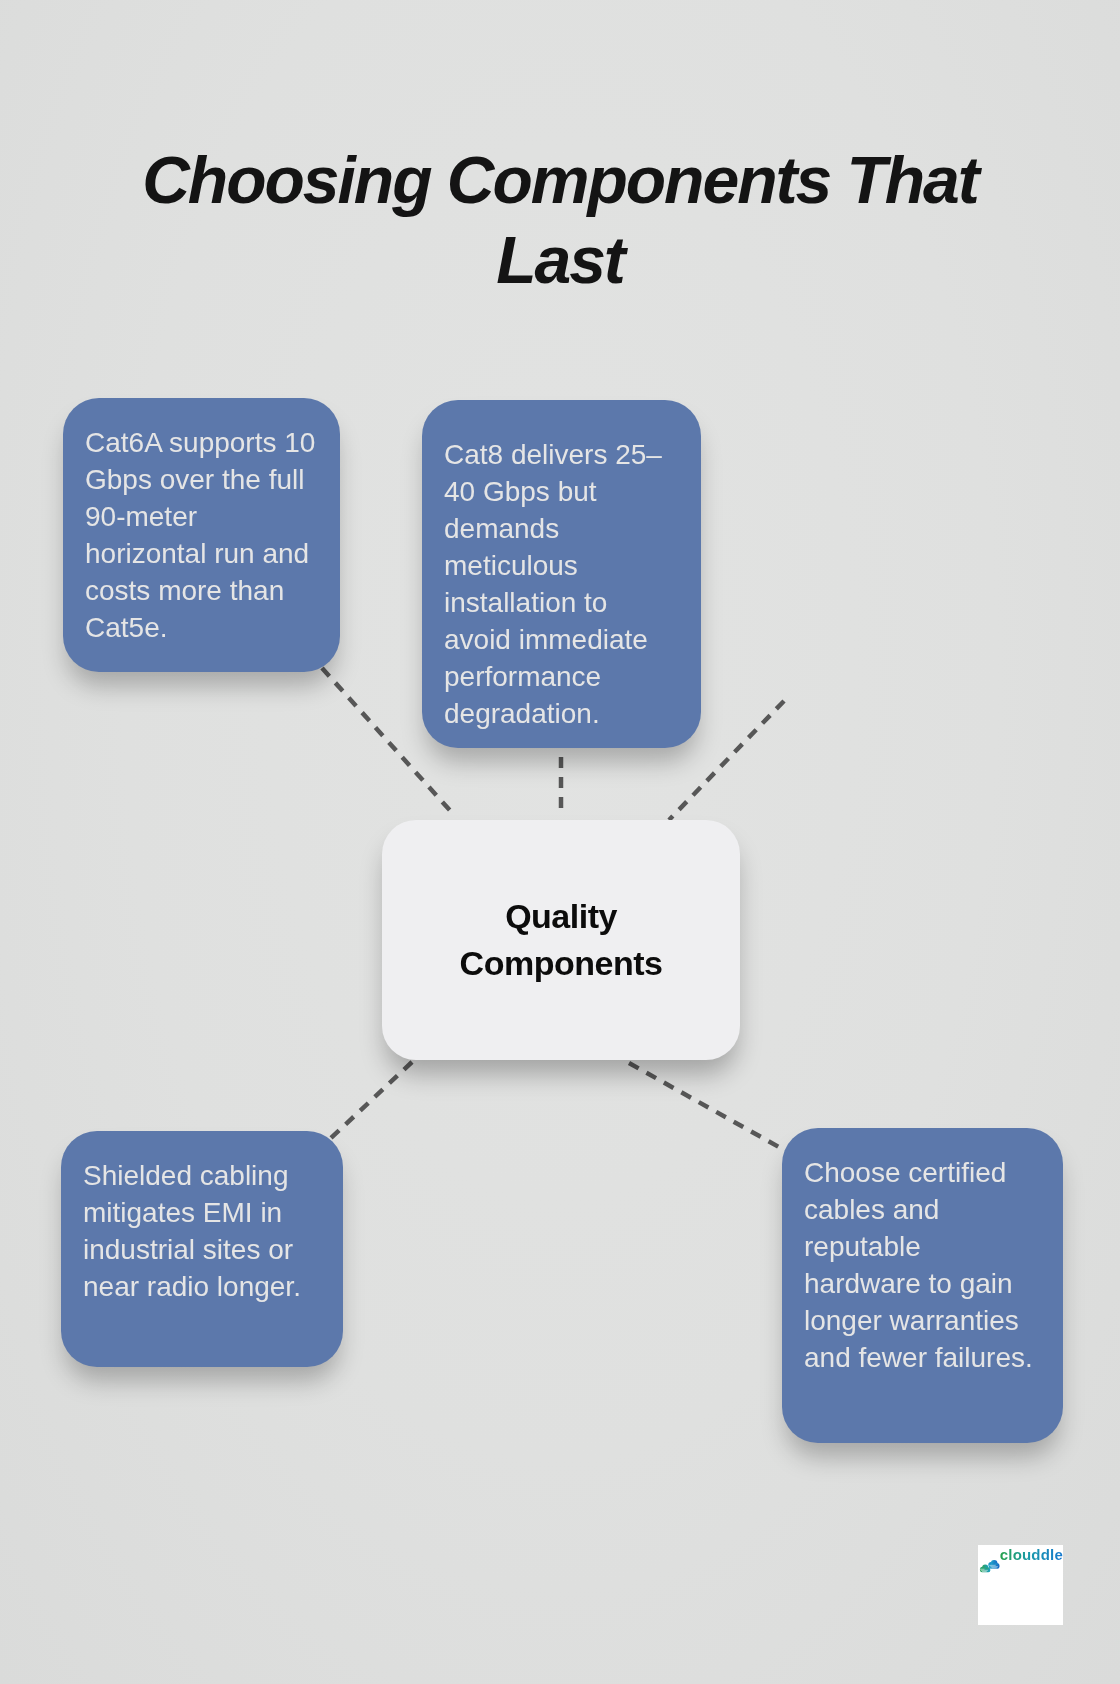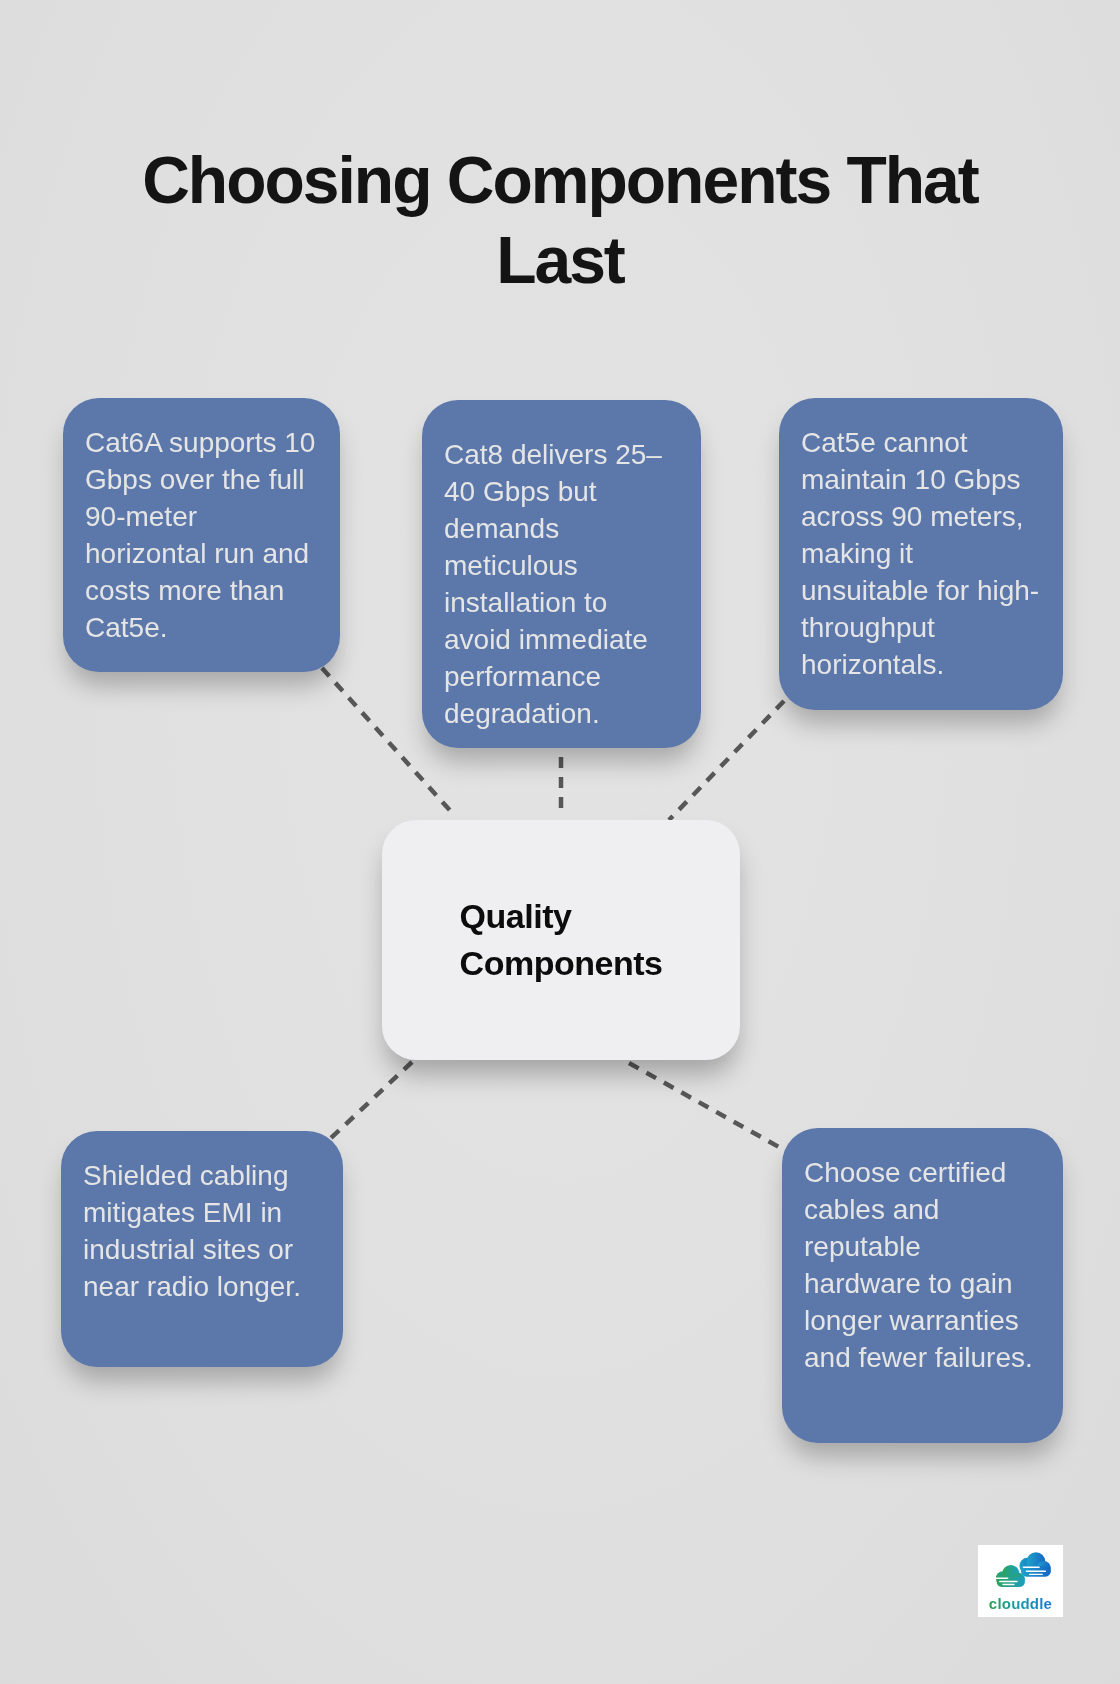--- a/index.html
+++ b/index.html
@@ -12,20 +12,21 @@
     overflow:hidden;
   }
   .connectors{position:absolute;left:0;top:0;width:1120px;height:1684px;}
   .connectors line{stroke:#575757;stroke-width:4.5;stroke-dasharray:11 9;}
   .title{
     position:absolute;left:0;top:96px;width:100%;
     text-align:center;
     font-size:66px;line-height:80px;font-weight:700;
     letter-spacing:-2px;color:#141414;
     white-space:pre-line;
+    font-style:italic;
   }
   .node{
     position:absolute;
     background:#5C78AB;
     border-radius:36px;
     color:#e5e5e5;
     font-size:28px;line-height:37px;
     box-shadow:0 18px 24px -4px rgba(0,0,0,0.25);
     box-sizing:border-box;
   }
@@ -34,29 +35,30 @@
   .node-2{left:422px; top:400px;  width:279px; height:348px;}
   .node-2 p{padding-top:36px;}
   .node-3{left:779px; top:398px;  width:284px; height:312px;}
   .node-4{left:61px;  top:1131px; width:282px; height:236px;}
   .node-5{left:782px; top:1128px; width:281px; height:315px;}
   .center-node{
     position:absolute;left:382px;top:820px;width:358px;height:240px;
     background:#efeff1;border-radius:34px;
     box-shadow:0 18px 26px -4px rgba(0,0,0,0.28);
     display:flex;align-items:center;justify-content:center;
+    text-align:center;
   }
   .center-label{
     font-size:34px;line-height:47px;font-weight:700;color:#0c0c0c;
     white-space:pre-line;letter-spacing:-0.5px;
   }
   .logo-box{
-    position:absolute;left:978px;top:1545px;width:85px;height:72px;
+    position:absolute;left:978px;top:1545px;width:85px;height:80px;
     background:#ffffff;
-    display:flex;flex-direction:column;align-items:center;justify-content:center;
+    display:flex;align-items:flex-start;justify-content:center;
   }
   .logo-text{
     font-size:15px;font-weight:700;letter-spacing:0.2px;
     background:linear-gradient(90deg,#27a14b 0%,#1a9aa8 45%,#1779d0 100%);
     -webkit-background-clip:text;background-clip:text;
     color:transparent;
     margin-top:1px;
   }
 </style>
 </head>
@@ -76,23 +78,20 @@
 Last</h1>
 
   <div class="node node-1">
     <p>Cat6A supports 10 Gbps over the full 90-meter horizontal run and costs more than Cat5e.</p>
   </div>
 
   <div class="node node-2">
     <p>Cat8 delivers 25–40 Gbps but demands meticulous installation to avoid immediate performance degradation.</p>
   </div>
 
-  <div class="node node-3">
-    <p>Cat5e cannot maintain 10 Gbps across 90 meters, making it unsuitable for high-throughput horizontals.</p>
-  </div>
 
   <div class="center-node">
     <div class="center-label">Quality
 Components</div>
   </div>
 
   <div class="node node-4">
     <p>Shielded cabling mitigates EMI in industrial sites or near radio longer.</p>
   </div>
 

